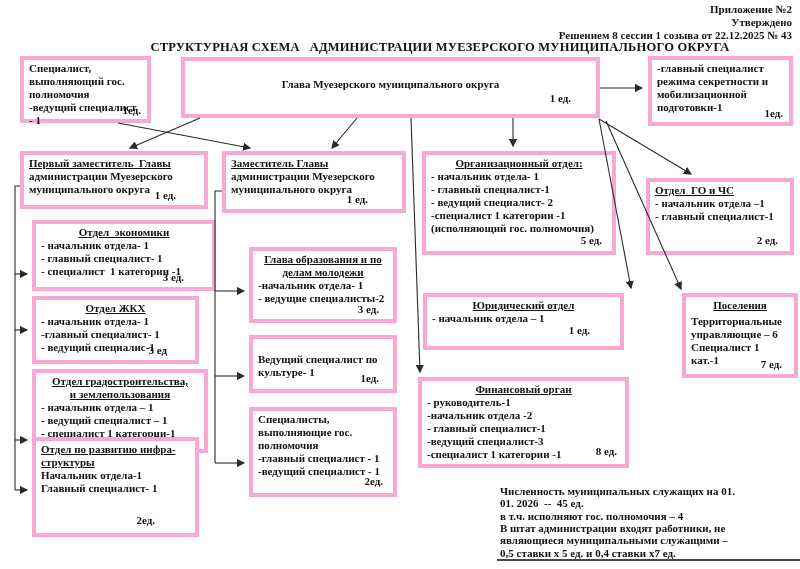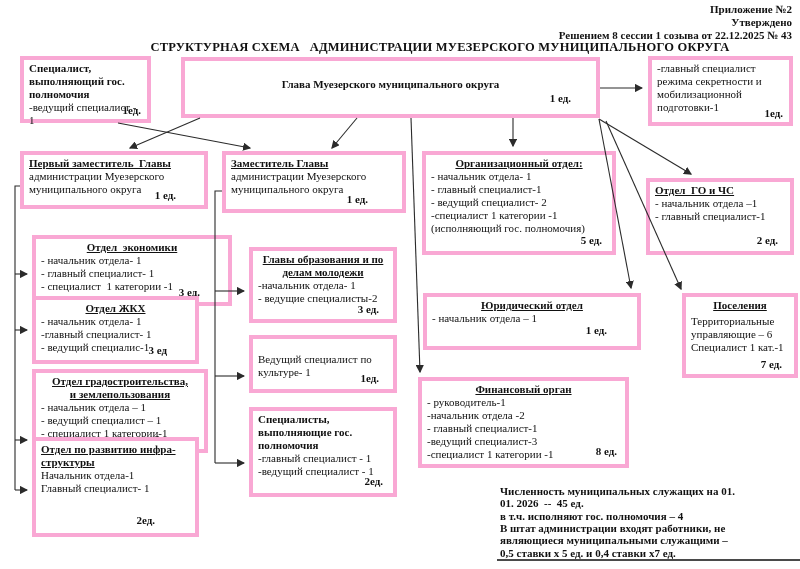--- a/index.html
+++ b/index.html
@@ -10,21 +10,21 @@
   #corner div{white-space:pre-wrap;}
   #main-title{position:absolute;top:40px;left:0;width:100%;text-align:center;
               font-size:12.5px;font-weight:bold;white-space:pre-wrap;letter-spacing:.2px;padding-left:40px;}
   
   .box{position:absolute;border:4px solid #f9a8d4;background:#fff;box-sizing:border-box;
        font-size:11px;line-height:1.18;padding:2px 5px;z-index:2;}
   .box div{white-space:pre-wrap;}
   .title{font-weight:bold;}
   .title.und > div{text-decoration:underline;}
   .title.ctr{text-align:center;}
-  .items{font-weight:normal;}
+  .items{font-weight:bold;}
   .count{position:absolute;font-weight:bold;white-space:pre-wrap;}
   
   #wires{position:absolute;left:0;top:0;z-index:5;pointer-events:none;}
   
   #footer-note{position:absolute;left:500px;top:485px;width:302px;font-size:11px;
                font-weight:bold;line-height:1.12;z-index:2;}
   #footer-note div{white-space:pre-wrap;}
   #footer-rule{position:absolute;left:497px;top:559px;width:303px;height:0;
                border-top:2px solid #4a4a4a;z-index:2;}
 </style>
@@ -105,21 +105,21 @@
     <div class="items"><div>- начальник отдела- 1</div><div>- главный специалист-1</div><div>- ведущий специалист- 2</div><div>-специалист 1 категории -1</div><div>(исполняющий гос. полномочия)</div></div>
     <div class="count" style="right:10px;bottom:4px">5 ед.</div>
   </div>
 
   <div class="box" style="left:646px;top:178px;width:148px;height:77px">
     <div class="title und"><div>Отдел  ГО и ЧС</div></div>
     <div class="items"><div>- начальник отдела –1</div><div>- главный специалист-1</div></div>
     <div class="count" style="right:12px;bottom:4px">2 ед.</div>
   </div>
 
-  <div class="box" style="left:32px;top:235px;width:200px;height:71px">
+  <div class="box" style="left:32px;top:220px;width:184px;height:71px">
     <div class="title und ctr"><div>Отдел  экономики</div></div>
     <div class="items"><div>- начальник отдела- 1</div><div>- главный специалист- 1</div><div>- специалист  1 категории -1</div></div>
     <div class="count" style="right:28px;bottom:3px">3 ед.</div>
   </div>
 
   <div class="box" style="left:32px;top:296px;width:167px;height:68px">
     <div class="title und ctr"><div>Отдел ЖКХ</div></div>
     <div class="items"><div>- начальник отдела- 1</div><div>-главный специалист- 1</div><div>- ведущий специалис-1</div></div>
     <div class="count" style="right:28px;bottom:3px">3 ед</div>
   </div>
@@ -130,37 +130,37 @@
     <div class="count" style="right:28px;bottom:3px">3 ед.</div>
   </div>
 
   <div class="box" style="left:32px;top:437px;width:167px;height:100px">
     <div class="title und"><div>Отдел по развитию инфра-</div><div>структуры</div></div>
     <div class="items"><div>Начальник отдела-1</div><div>Главный специалист- 1</div></div>
     <div class="count" style="right:40px;bottom:6px">2ед.</div>
   </div>
 
   <div class="box" style="left:249px;top:247px;width:148px;height:76px">
-    <div class="title und ctr"><div>Главы образования и по</div><div>делам молодежи</div></div>
+    <div class="title und ctr"><div>Глава образования и по</div><div>делам молодежи</div></div>
     <div class="items"><div>-начальник отдела- 1</div><div>- ведущие специалисты-2</div></div>
     <div class="count" style="right:14px;bottom:3px">3 ед.</div>
   </div>
 
   <div class="box" style="left:249px;top:335px;width:148px;height:58px">
     <div class="items" style="padding-top:12px"><div>Ведущий специалист по</div><div>культуре- 1</div></div>
     <div class="count" style="right:14px;bottom:4px">1ед.</div>
   </div>
 
   <div class="box" style="left:249px;top:407px;width:148px;height:90px">
     <div class="title"><div>Специалисты,</div><div>выполняющие гос.</div><div>полномочия</div></div>
     <div class="items"><div>-главный специалист - 1</div><div>-ведущий специалист - 1</div></div>
     <div class="count" style="right:10px;bottom:5px">2ед.</div>
   </div>
 
-  <div class="box" style="left:423px;top:293px;width:218px;height:57px">
+  <div class="box" style="left:423px;top:293px;width:201px;height:57px">
     <div class="title und ctr"><div>Юридический отдел</div></div>
     <div class="items"><div>- начальник отдела – 1</div></div>
     <div class="count" style="right:30px;bottom:9px">1 ед.</div>
   </div>
 
   <div class="box" style="left:418px;top:377px;width:211px;height:91px">
     <div class="title und ctr"><div>Финансовый орган</div></div>
     <div class="items"><div>- руководитель-1</div><div>-начальник отдела -2</div><div>- главный специалист-1</div><div>-ведущий специалист-3</div><div>-специалист 1 категории -1</div></div>
     <div class="count" style="right:8px;bottom:6px">8 ед.</div>
   </div>

